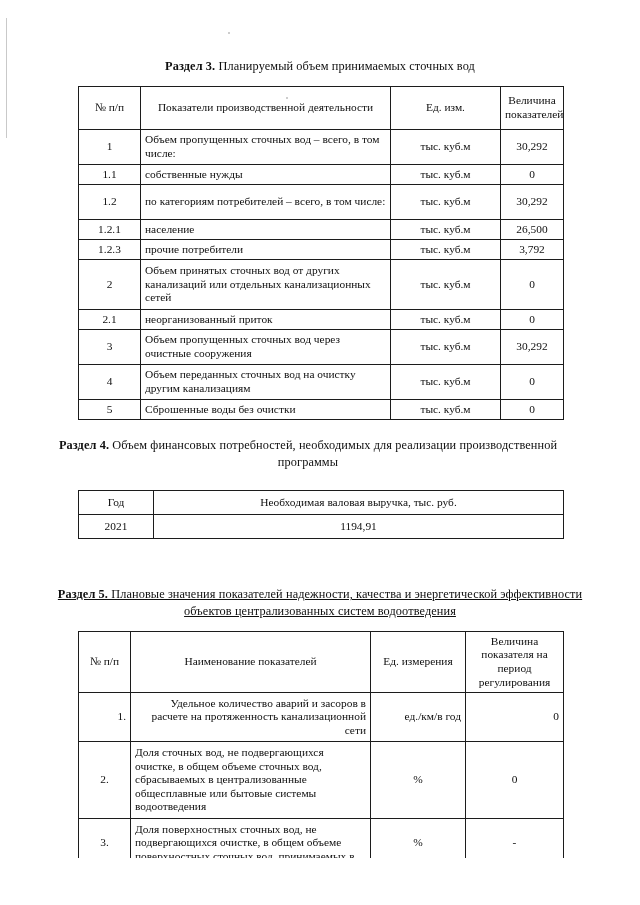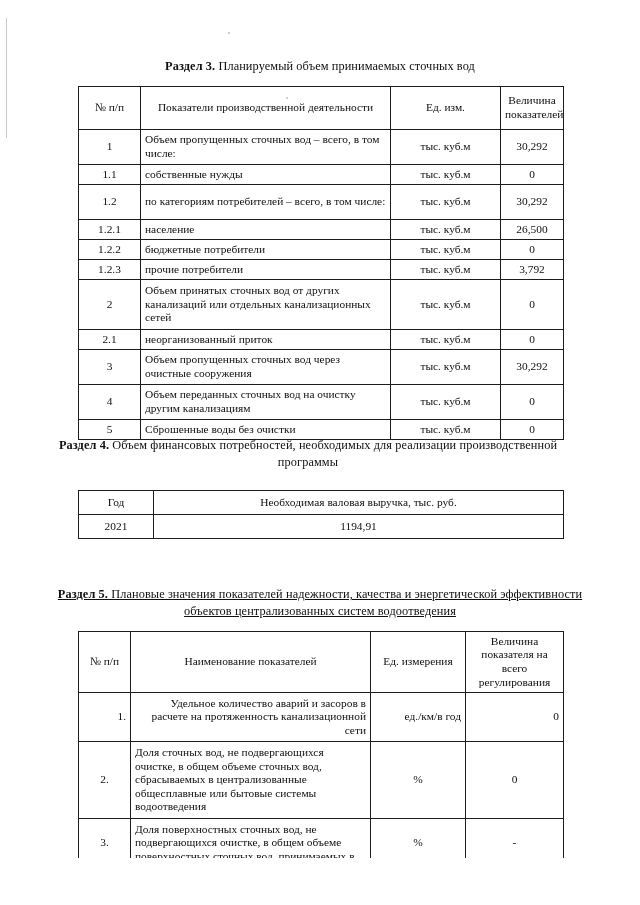--- a/index.html
+++ b/index.html
@@ -183,26 +183,20 @@
         <td class="c-unit">тыс. куб.м</td>
         <td class="c-val">30,292</td>
       </tr>
       <tr>
         <td class="c-num">1.2.1</td>
         <td class="c-name">население</td>
         <td class="c-unit">тыс. куб.м</td>
         <td class="c-val">26,500</td>
       </tr>
       <tr>
-        <td class="c-num">1.2.2</td>
-        <td class="c-name">бюджетные потребители</td>
-        <td class="c-unit">тыс. куб.м</td>
-        <td class="c-val">0</td>
-      </tr>
-      <tr>
         <td class="c-num">1.2.3</td>
         <td class="c-name">прочие потребители</td>
         <td class="c-unit">тыс. куб.м</td>
         <td class="c-val">3,792</td>
       </tr>
       <tr class="tallest">
         <td class="c-num">2</td>
         <td class="c-name">Объем принятых сточных вод от других канализаций или отдельных канализационных сетей</td>
         <td class="c-unit">тыс. куб.м</td>
         <td class="c-val">0</td>
@@ -266,21 +260,21 @@
       <col class="k0">
         <col class="k1">
         <col class="k2">
         <col class="k3">
     </colgroup>
     <thead>
       <tr>
         <th class="hdr">№ п/п</th>
         <th class="hdr">Наименование показателей</th>
         <th class="hdr">Ед. измерения</th>
-        <th class="hdr">Величина показателя на всего регулирования</th>
+        <th class="hdr">Величина показателя на период регулирования</th>
       </tr>
     </thead>
     <tbody>
       <tr class="r1">
         <td class="c-num">1.</td>
         <td class="c-name">Удельное количество аварий и засоров в расчете на протяженность канализационной сети</td>
         <td class="c-unit">ед./км/в год</td>
         <td class="c-val">0</td>
       </tr>
       <tr class="r2">

